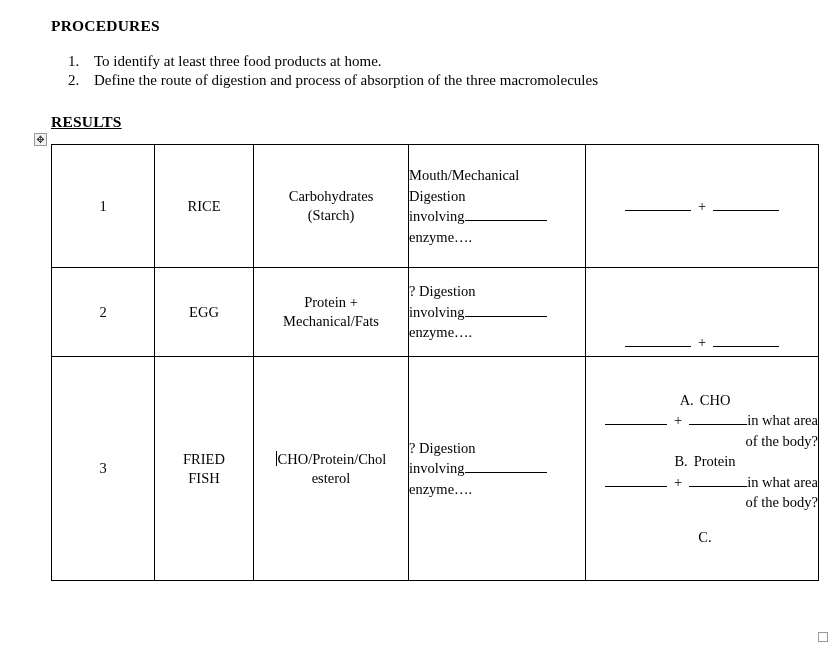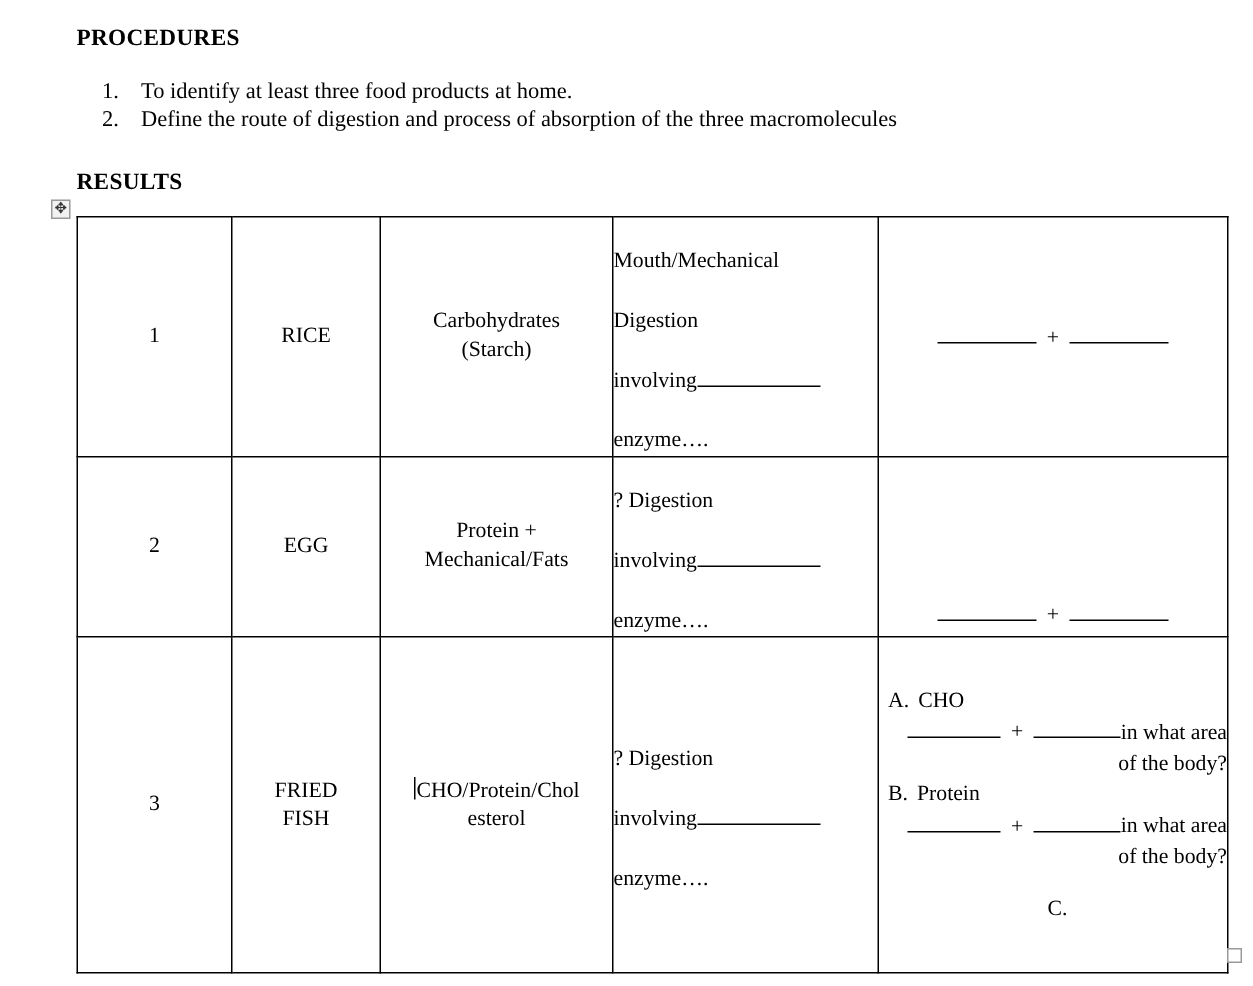--- a/index.html
+++ b/index.html
@@ -25,21 +25,21 @@
 
   
   .section-heading {
     position: absolute;
     font-weight: bold;
     font-size: 15.5px;
     letter-spacing: 0.2px;
     white-space: nowrap;
   }
   #procedures-heading { left: 51px; top: 17px; }
-  #results-heading    { left: 51px; top: 113px; }
+  #results-heading    { left: 51px; top: 113px; text-decoration: underline; }
 
   
   .proc-list {
     position: absolute;
     left: 68px;
     top: 52px;
     width: 700px;
   }
   .proc-item {
     display: flex;
@@ -100,21 +100,21 @@
 
   .ctr { text-align: center; line-height: 19px; }
 
   .dig-cell {
     vertical-align: top;
     text-align: left;
     padding: 6px 2px 0 5px;
     line-height: 20.5px;
     box-sizing: border-box;
   }
-  .dig-line { white-space: nowrap; margin-top: 19px; }
+  .dig-line { white-space: nowrap; }
   .blank-line {
     display: inline-block;
     border-bottom: 1px solid #000;
     height: 0.95em;
     vertical-align: baseline;
   }
   .bl-dig { width: 82px; }
 
   
   .prod-cell {
@@ -137,21 +137,21 @@
   .prod3 {
     vertical-align: top;
     padding: 16px 0 0 0;
     text-align: left;
     box-sizing: border-box;
     line-height: 20.5px;
     font-size: 14.5px;
   }
   .prod3-label {
     display: block;
-    text-align: left;
+    text-align: center;
     padding-left: 6px;
   }
   .prod3-label .lbl-letter { padding-right: 6px; }
   .prod3-fill {
     display: block;
     white-space: nowrap;
     text-align: right;
     padding-left: 1px;
   }
   .bl-prod3a { width: 62px; }

